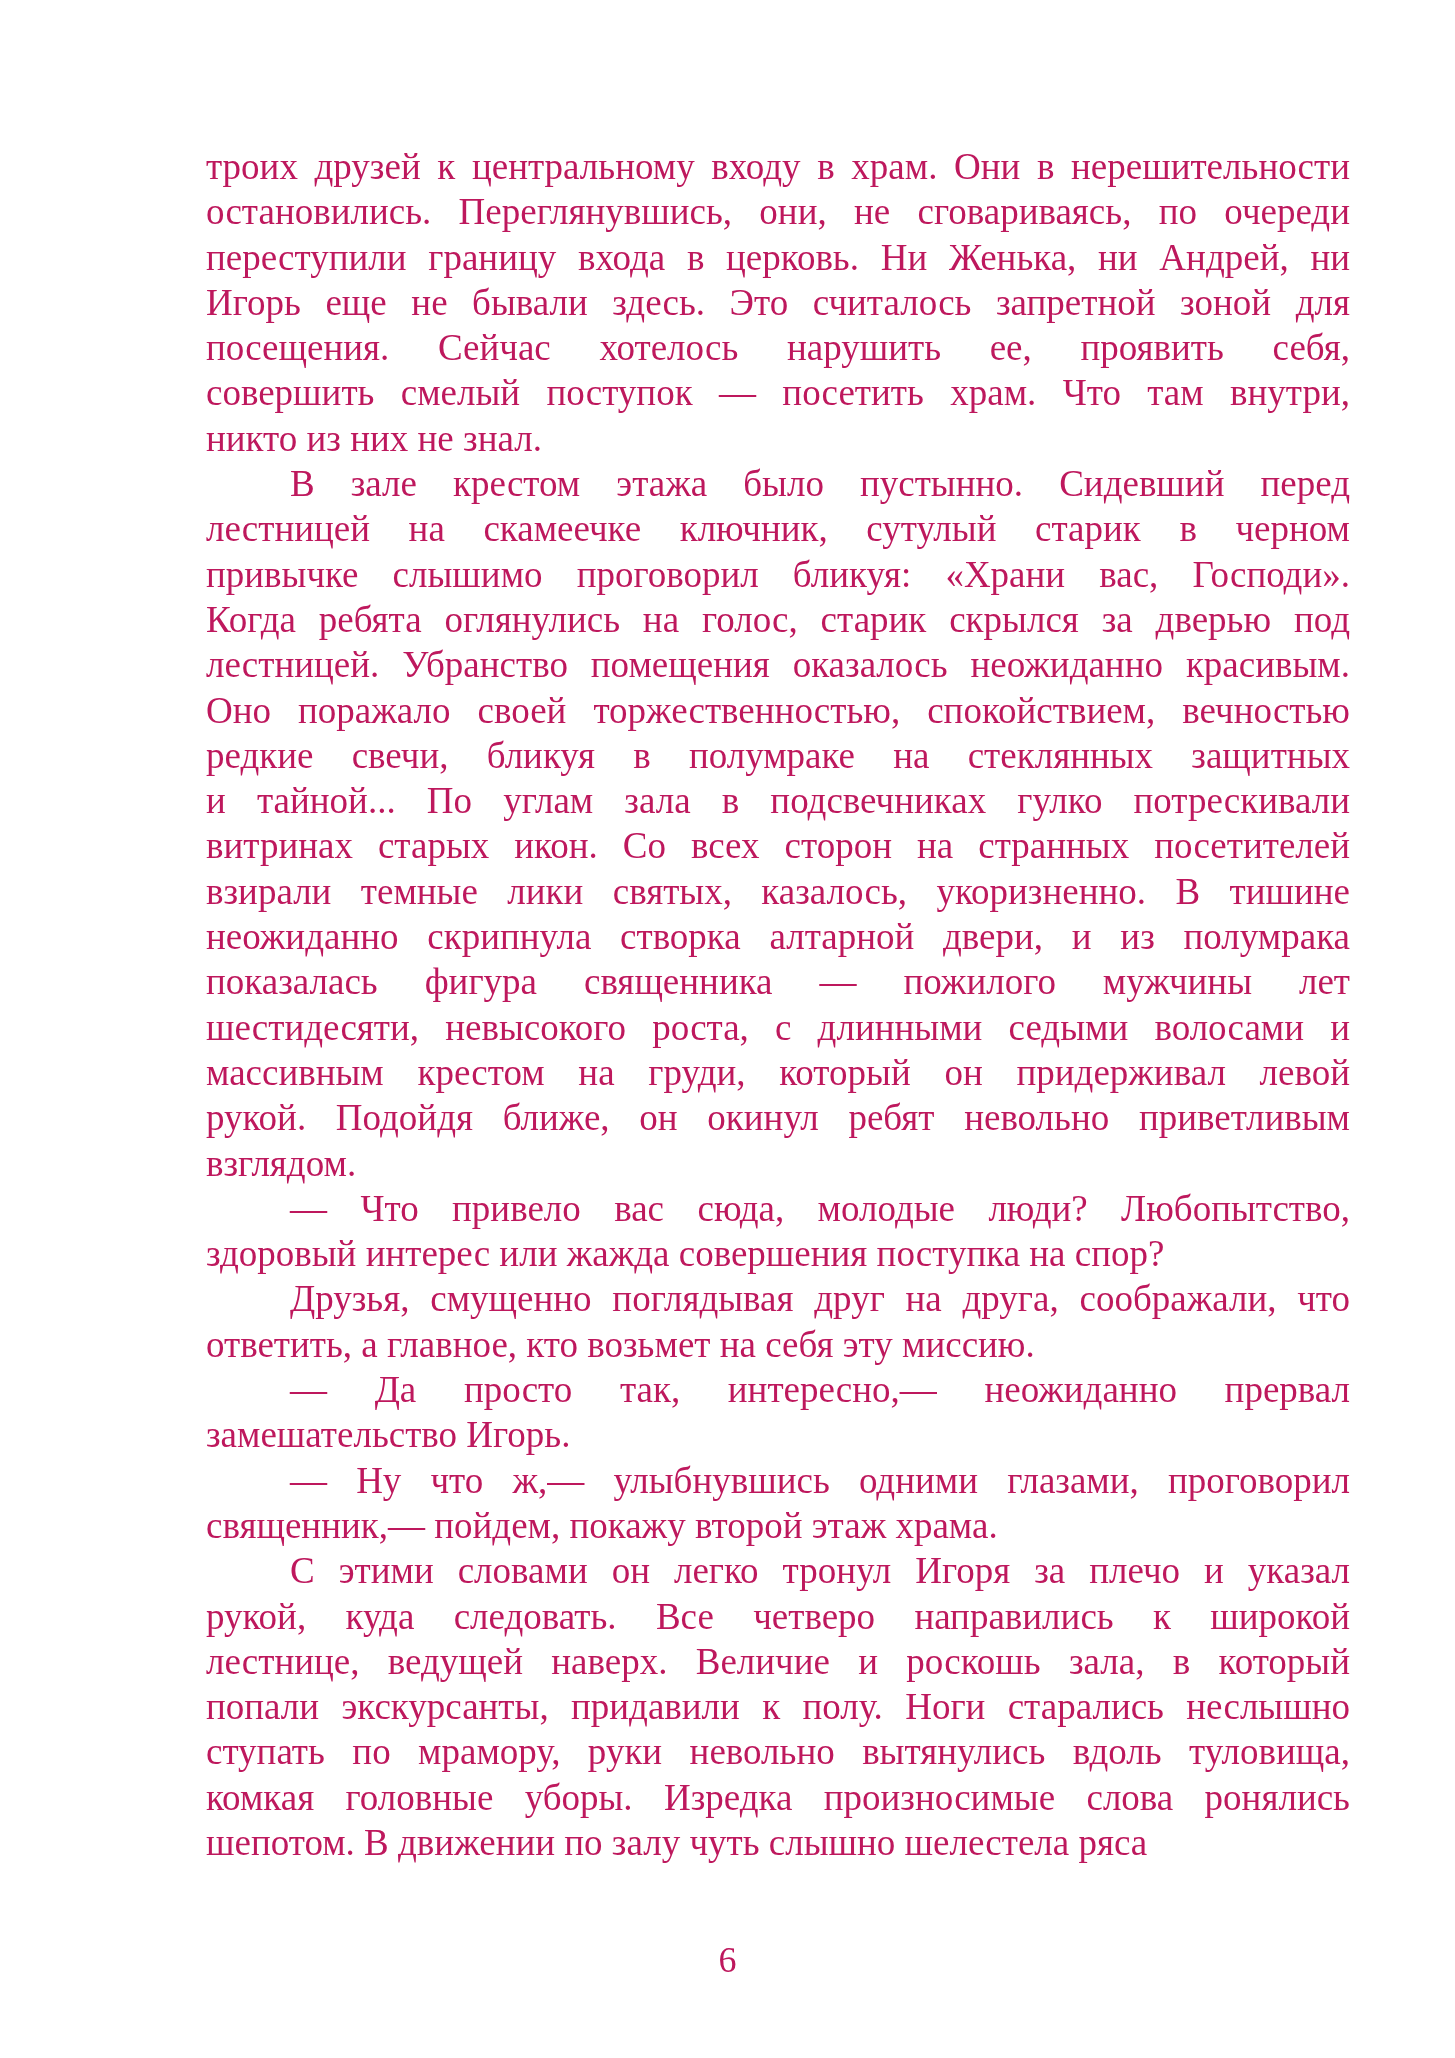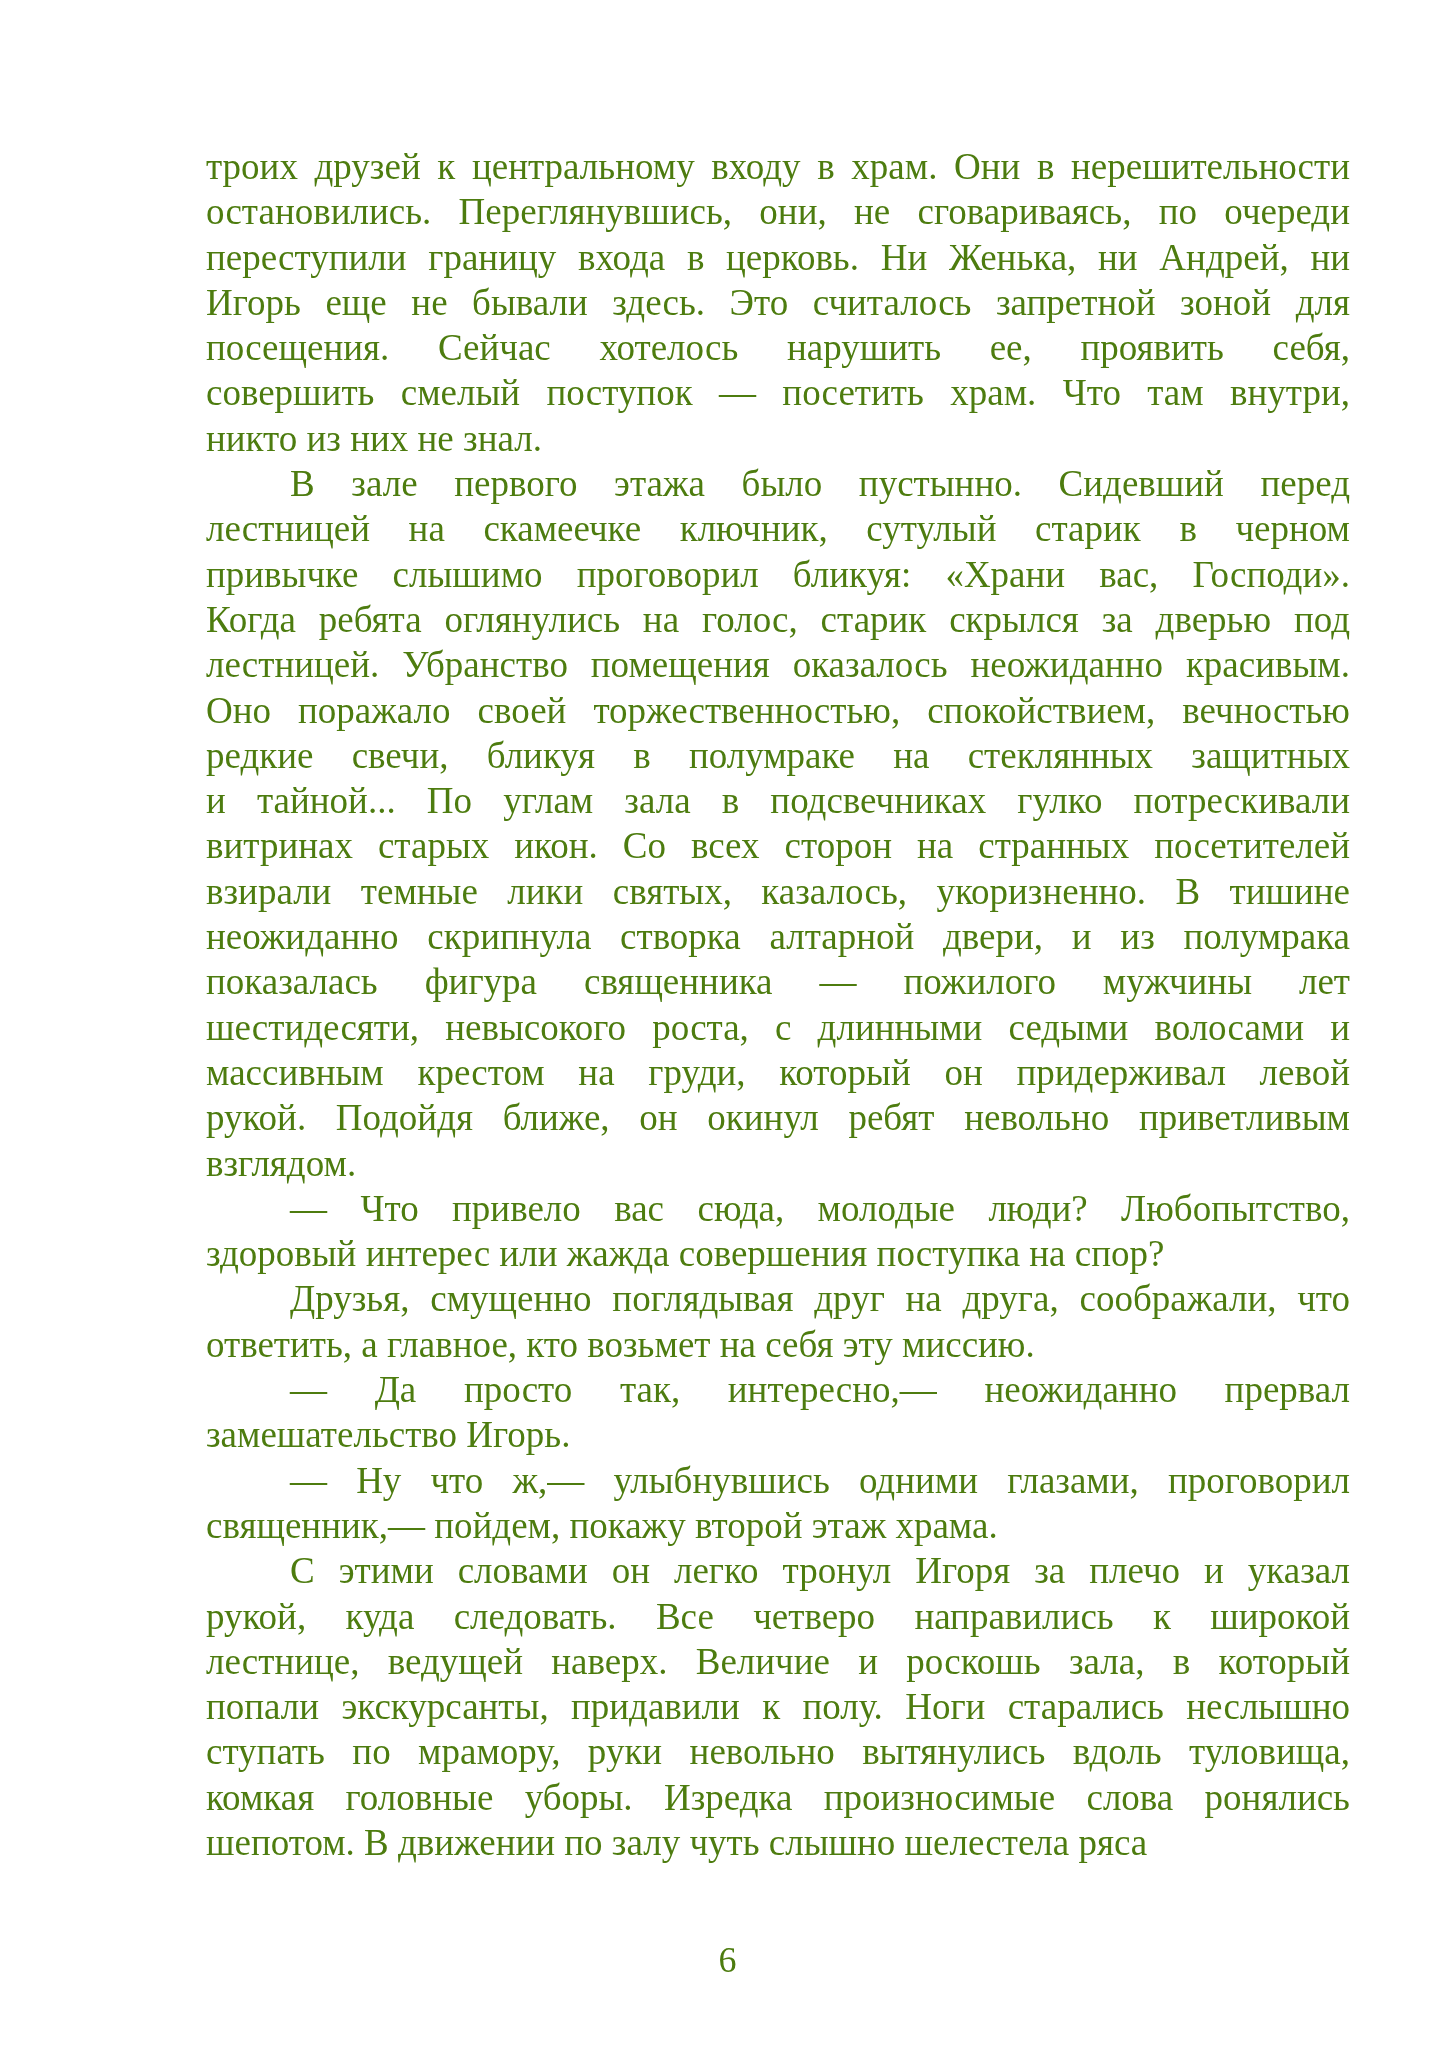--- a/index.html
+++ b/index.html
@@ -7,21 +7,21 @@
     padding: 0;
     background: #ffffff;
   }
   .page {
     position: relative;
     width: 1401px;
     height: 2058px;
     background: #ffffff;
     overflow: hidden;
     font-family: "Liberation Serif", "DejaVu Serif", serif;
-    color: #4d7c0f;
+    color: #be185d;
   }
   .text-block {
     position: absolute;
     left: 206px;
     top: 144px;
     width: 1144px;
     font-size: 37px;
     line-height: 45.3px;
     text-rendering: optimizeLegibility;
   }
@@ -58,21 +58,21 @@
       <div class="para">
         <div class="line">троих друзей к центральному входу в храм. Они в нерешительности</div>
         <div class="line">остановились. Переглянувшись, они, не сговариваясь, по очереди</div>
         <div class="line">переступили границу входа в церковь. Ни Женька, ни Андрей, ни</div>
         <div class="line">Игорь еще не бывали здесь. Это считалось запретной зоной для</div>
         <div class="line">посещения. Сейчас хотелось нарушить ее, проявить себя,</div>
         <div class="line">совершить смелый поступок — посетить храм. Что там внутри,</div>
         <div class="line last">никто из них не знал.</div>
       </div>
       <div class="para">
-        <div class="line indent">В зале первого этажа было пустынно. Сидевший перед</div>
+        <div class="line indent">В зале крестом этажа было пустынно. Сидевший перед</div>
         <div class="line">лестницей на скамеечке ключник, сутулый старик в черном</div>
         <div class="line">привычке слышимо проговорил бликуя: «Храни вас, Господи».</div>
         <div class="line">Когда ребята оглянулись на голос, старик скрылся за дверью под</div>
         <div class="line">лестницей. Убранство помещения оказалось неожиданно красивым.</div>
         <div class="line">Оно поражало своей торжественностью, спокойствием, вечностью</div>
         <div class="line">редкие свечи, бликуя в полумраке на стеклянных защитных</div>
         <div class="line">и тайной... По углам зала в подсвечниках гулко потрескивали</div>
         <div class="line">витринах старых икон. Со всех сторон на странных посетителей</div>
         <div class="line">взирали темные лики святых, казалось, укоризненно. В тишине</div>
         <div class="line">неожиданно скрипнула створка алтарной двери, и из полумрака</div>

